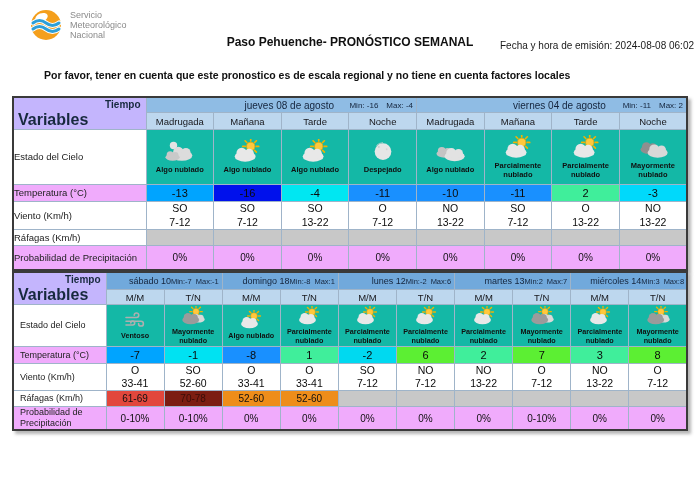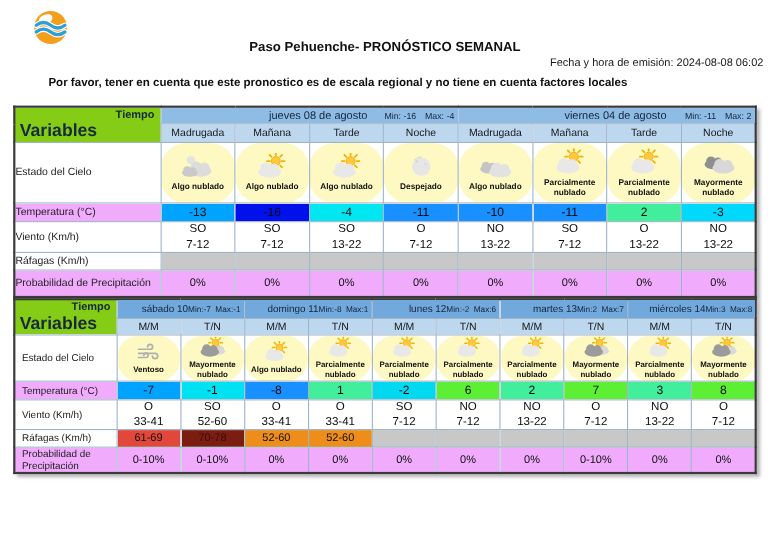--- a/index.html
+++ b/index.html
@@ -4,53 +4,53 @@
 <style>
   html,body{margin:0;padding:0;background:#fff;}
   #page{position:relative;width:700px;height:495px;background:#fff;overflow:hidden;
         font-family:"Liberation Sans",sans-serif;color:#111;}
 
   
   #logo{position:absolute;left:28px;top:7px;display:flex;align-items:center;gap:6px;}
   #logo .logo-text{font-size:9px;line-height:1.12;color:#8a8a8a;}
   #page-title{position:absolute;left:0;top:35px;width:100%;text-align:center;
               font-size:12px;font-weight:bold;color:#101010;}
-  #emission{position:absolute;right:6px;top:52px;font-size:10px;color:#1a1a1a;}
+  #emission{position:absolute;right:6px;top:40px;font-size:10px;color:#1a1a1a;}
   #notice{position:absolute;left:12px;top:69px;font-size:10.5px;font-weight:bold;color:#101010;padding-left:32px;}
 
   
   .fc-wrap{position:absolute;left:12px;}
   #t1-mount{top:96px;}
   #t2-mount{top:271px;}
   table.fc{border-collapse:collapse;table-layout:fixed;width:676px;background:#fff;
            border:2px solid #3a3a3a;box-shadow:3px 3px 3px rgba(90,90,90,.45);}
   table.fc td{border:1px solid #9fb4c9;padding:0;overflow:hidden;vertical-align:middle;}
   td.dstart{border-left:2px solid #3a3a3a;}
 
-  td.corner{background:#84cc16;}
+  td.corner{background:#c4b5fd;}
   .corner .tiempo{font-size:10px;font-weight:bold;color:#17293e;text-align:right;padding:1px 5px 0 0;}
   .corner .variables{font-size:16px;font-weight:bold;color:#17293e;text-align:left;padding:1px 0 0 4px;}
 
   td.dayhead{position:relative;}
   .t1 td.dayhead{background:#8FBCE4;}
   .t2 td.dayhead{background:#71A9DC;}
   .dayrow{display:flex;align-items:center;height:100%;padding:0 3px;margin-left:16px;}
   .day-name{flex:0 0 auto;font-size:10px;color:#14243c;white-space:nowrap;}
   .t2 .day-name{font-size:9px;}
   .day-sp1{flex:1;}
   .day-mm{flex:1;display:flex;justify-content:flex-end;gap:8px;font-size:8px;color:#14243c;white-space:nowrap;}
   .t2 .day-mm{gap:4px;font-size:7.5px;}
 
   td.period{background:#BDD7EE;text-align:center;font-size:9.5px;color:#16161a;}
 
   td.lbl{background:#fff;font-size:9.5px;color:#222;padding-left:14px;padding-right:26px;line-height:1.2;margin-left:25px;}
   .t2 td.lbl{padding-left:6px;padding-right:8px;font-size:9px;}
   td.lbl.blue, td.blue{background:#f0abfc;}
 
-  td.sky{background:#fef9c3;border-radius:23px;}
+  td.sky{background:#14b8a6;}
   .skywrap{display:flex;flex-direction:column;align-items:center;justify-content:center;height:100%;gap:1px;}
   .sky-label{font-size:7.5px;font-weight:bold;color:#101010;text-align:center;line-height:1.15;padding:0 2px;}
   .t2 .sky-label{font-size:7.2px;}
   .sky-icon svg{width:34px;height:26px;display:block;}
   .t2 .sky-icon svg{width:28px;height:21px;}
 
   td.temp{text-align:center;font-size:11px;color:#0b0b0b;}
   td.windc{text-align:center;font-size:10.5px;color:#0b0b0b;line-height:1.25;background:#fff;}
   td.gust{text-align:center;font-size:10px;color:#101010;}
   td.precip{text-align:center;font-size:10px;color:#101010;}
@@ -62,20 +62,25 @@
 
   <div id="logo">
     <svg width="36" height="36" viewBox="0 0 36 36">
       <circle cx="18" cy="18" r="15" fill="#F49F1C"></circle>
       <ellipse cx="13.5" cy="10.5" rx="6.5" ry="4.2" transform="rotate(-22 13.5 10.5)" fill="#ffffff"></ellipse>
       <path d="M5 16 q6.5 -5 13 0 t13 0" stroke="#ffffff" stroke-width="5" fill="none" stroke-linecap="round"></path>
       <path d="M5 16 q6.5 -5 13 0 t13 0" stroke="#2D9FD8" stroke-width="3" fill="none" stroke-linecap="round"></path>
       <path d="M5 22 q6.5 -5 13 0 t13 0" stroke="#ffffff" stroke-width="5" fill="none" stroke-linecap="round"></path>
       <path d="M5 22 q6.5 -5 13 0 t13 0" stroke="#2D9FD8" stroke-width="3" fill="none" stroke-linecap="round"></path>
     </svg>
+    <div class="logo-text">
+      <div>Servicio</div>
+      <div>Meteorológico</div>
+      <div>Nacional</div>
+    </div>
   </div>
 
   <div id="page-title">Paso Pehuenche- PRONÓSTICO SEMANAL</div>
   <div id="emission">Fecha y hora de emisión: 2024-08-08 06:02</div>
   <div id="notice">Por favor, tener en cuenta que este pronostico es de escala regional y no tiene en cuenta factores locales</div>
 
   <div id="t1-mount" class="fc-wrap t1">
       <table class="fc">
         <colgroup>
           <col style="width:133px">
@@ -397,21 +402,21 @@
             <span class="day-name">sábado 10</span>
             <span class="day-mm">
               <span>Min:-7</span>
               <span>Max:-1</span>
             </span>
           </div>
         </td>
             <td class="dayhead dstart" colspan="2">
           <div class="dayrow">
             <span class="day-sp1"></span>
-            <span class="day-name">domingo 11</span>
+            <span class="day-name">domingo 18</span>
             <span class="day-mm">
               <span>Min:-8</span>
               <span>Max:1</span>
             </span>
           </div>
         </td>
             <td class="dayhead dstart" colspan="2">
           <div class="dayrow">
             <span class="day-sp1"></span>
             <span class="day-name">lunes 12</span>

